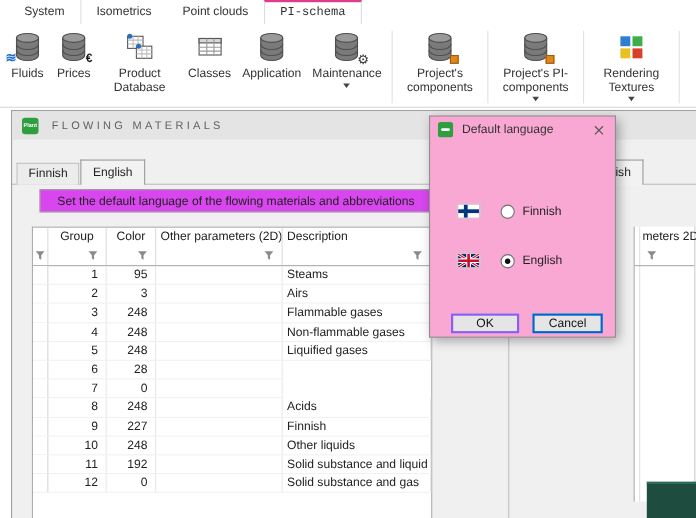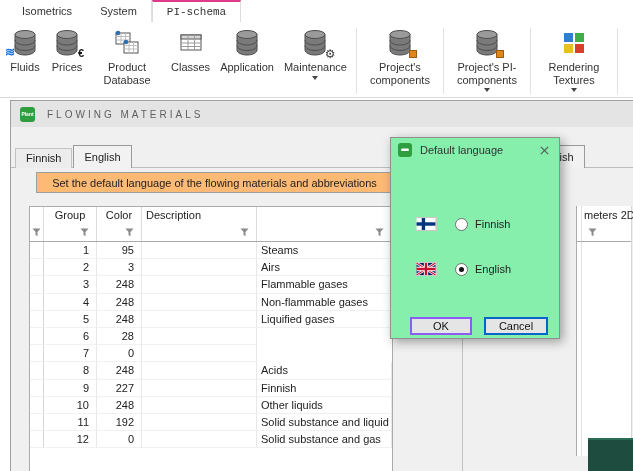--- a/index.html
+++ b/index.html
@@ -34,21 +34,21 @@
 
   .tabline { position:absolute; top:66px; left:0; right:0; height:1px; background:#bdbdbd; }
   .split { position:absolute; left:451px; top:66px; bottom:0; width:1px; background:#c0c0c0; z-index:1; }
 
   .tabs-left, .tabs-right { position:absolute; top:44px; height:23px; display:flex; align-items:flex-end; z-index:2; }
   .tabs-left { left:4px; }
   .tabs-right { left:457px; }
   .ptab { padding:3px 10px 3px; border:1px solid #c3c3c3; border-bottom:none; background:#ececec; margin-right:1px; height:20px; white-space:nowrap; }
   .ptab.active { background:#f2f2f2; border-color:#9a9a9a; height:23px; padding-top:5px; box-shadow:0 1px 0 0 #f2f2f2; }
 
-  .setdef { position:absolute; left:25px; top:71px; width:357px; height:21px; background:#fdba74; border:1px solid #9e9e9e; display:flex; align-items:center; justify-content:center; color:#222; }
+  .setdef { position:absolute; left:25px; top:71px; width:357px; height:21px; background:#d946ef; border:1px solid #9e9e9e; display:flex; align-items:center; justify-content:center; color:#222; }
 
   
   .grid { position:absolute; left:18px; top:105px; width:364px; bottom:0; background:#fff; border:1px solid #ababab; border-bottom:none; z-index:1; }
   .gr { display:grid; grid-template-columns:14px 53px 45px 115px 1fr; }
   .gh { height:17px; }
   .gh > div { border-right:1px solid #dcdcdc; padding-top:2px; overflow:hidden; white-space:nowrap; }
   .hc { text-align:center; }
   .hl { padding-left:4px; }
   .frow { height:18px; border-bottom:1px solid #ababab; }
   .frow > div { border-right:1px solid #dcdcdc; display:flex; align-items:center; justify-content:flex-end; padding-right:6px; }
@@ -60,21 +60,21 @@
   .desc { padding-left:4px; }
 
   
   .rpanel { position:absolute; left:565px; top:105px; width:56px; height:250px; background:#fff; border-left:1px solid #ababab; border-right:1px solid #d6d6d6; z-index:1; }
   .rpanel .inner-line { position:absolute; left:4px; top:0; bottom:0; width:1px; background:#e2e2e2; }
   .rpanel .hdr { position:absolute; left:7px; top:3px; white-space:nowrap; }
   .rpanel .fun { position:absolute; left:10px; top:21px; }
   .rpanel .hline { position:absolute; left:0; right:0; top:35px; height:1px; background:#ababab; }
 
   
-  .dialog { position:absolute; left:390px; top:105px; width:170px; height:202px; background:#86efac; border:1px solid #8f8f8f; box-shadow:3px 3px 10px rgba(0,0,0,.35); z-index:50;margin-top:32px; }
+  .dialog { position:absolute; left:390px; top:105px; width:170px; height:202px; background:#f9a8d4; border:1px solid #8f8f8f; box-shadow:3px 3px 10px rgba(0,0,0,.35); z-index:50; }
   .dtitle { height:24px; display:flex; align-items:center; }
   .dlogo { width:14px; height:14px; margin-left:7px; }
   .dtext { margin-left:8px; color:#333; }
   .dclose { margin-left:auto; margin-right:7px; width:16px; height:16px; display:flex; align-items:center; justify-content:center; }
   .opt { position:absolute; left:24px; display:flex; align-items:center; height:16px; }
   .opt.o1 { top:78px; }
   .opt.o2 { top:123px; }
   .flag { width:22px; height:14px; border:1px solid #c9c9c9; display:block; }
   .radio { width:13px; height:13px; border:1px solid #707070; border-radius:50%; background:#fff; position:relative; margin-left:18px; }
   .radio.sel::after { content:""; position:absolute; left:3px; top:3px; width:5px; height:5px; border-radius:50%; background:#111; }
@@ -85,22 +85,23 @@
 
   
   .darkbox { position:absolute; left:588px; top:438px; width:45px; height:33px; background:var(--dark-panel,#1e4c3f); border-top:2px solid #2c6b57; z-index:60; }
 </style>
 </head>
 <body>
 
 <div class="stage">
 
   <div class="rtabs">
+    <div class="rtab sep-after">System</div>
     <div class="rtab">Isometrics</div>
-    <div class="rtab sep-after">System</div>
+    <div class="rtab">Point clouds</div>
     <div class="rtab active">PI-schema</div>
   </div>
 
   <div class="ribbon">
 
     <div class="ritem">
       <div class="iconwrap">
         <svg width="26" height="28" viewBox="0 0 26 28">
             <path d="M3 5.5 V21 c0 2.8 4.5 5 10 5 s10 -2.2 10 -5 V5.5" fill="#7a7a7a" stroke="#4f4f4f"></path>
             <ellipse cx="13" cy="5.5" rx="10" ry="4" fill="#9a9a9a" stroke="#4f4f4f"></ellipse>
@@ -238,20 +239,21 @@
       <div class="ptab active">English</div>
     </div>
 
     <div class="setdef">Set the default language of the flowing materials and abbreviations</div>
 
     <div class="grid">
       <div class="gr gh">
         <div></div>
         <div class="hc">Group</div>
         <div class="hc">Color</div>
+        <div class="hl">Other parameters (2D)</div>
         <div class="hl">Description</div>
       </div>
       <div class="gr frow">
         <div class="ffirst">
             <svg width="11" height="11" viewBox="0 0 11 11">
               <path d="M1.5 1.5 h8 l-3 3.5 v4.2 l-2 -1.2 v-3z" fill="#8a8a8a"></path>
             </svg>
           </div>
         <div>
             <svg width="11" height="11" viewBox="0 0 11 11">

